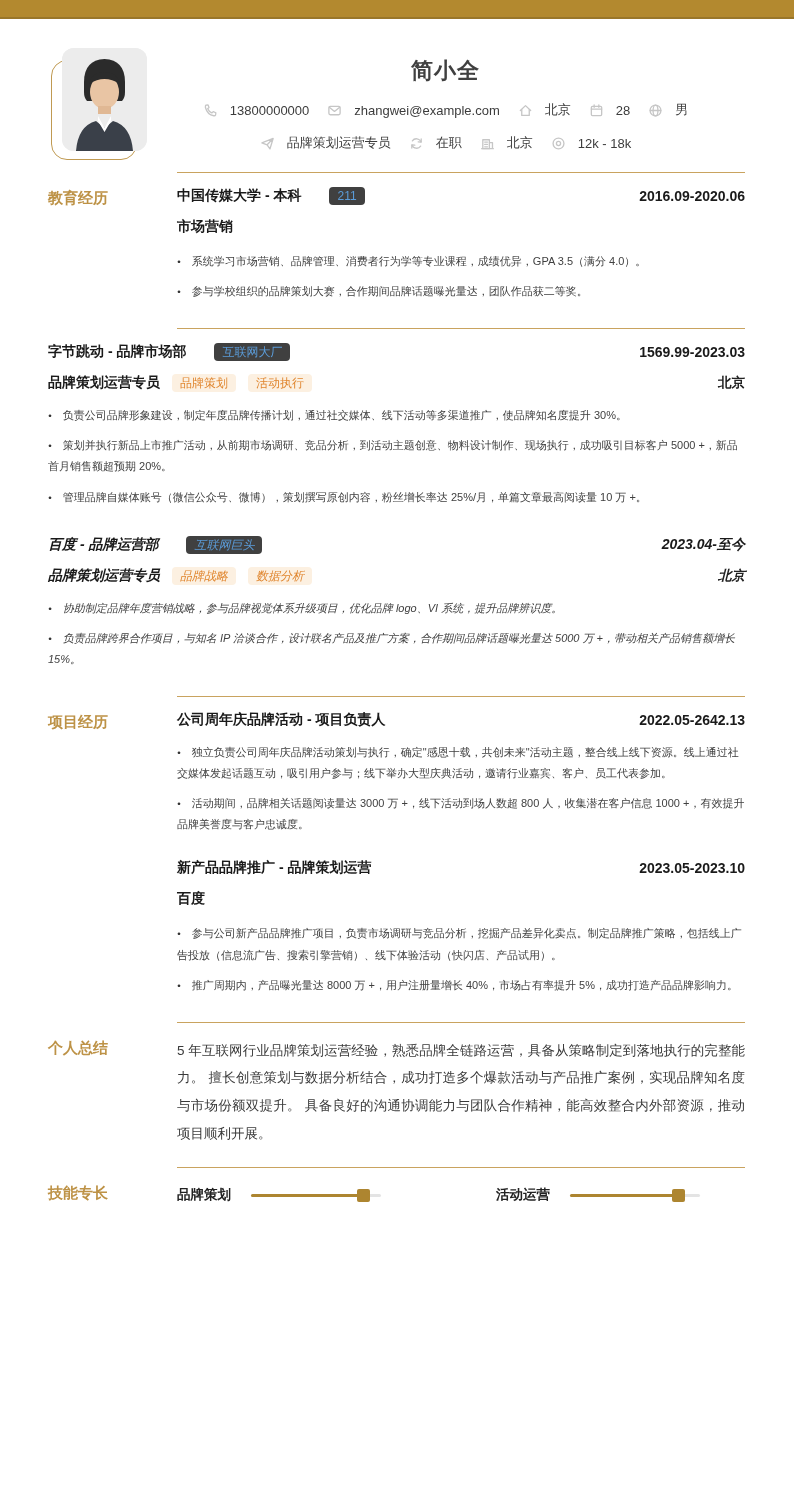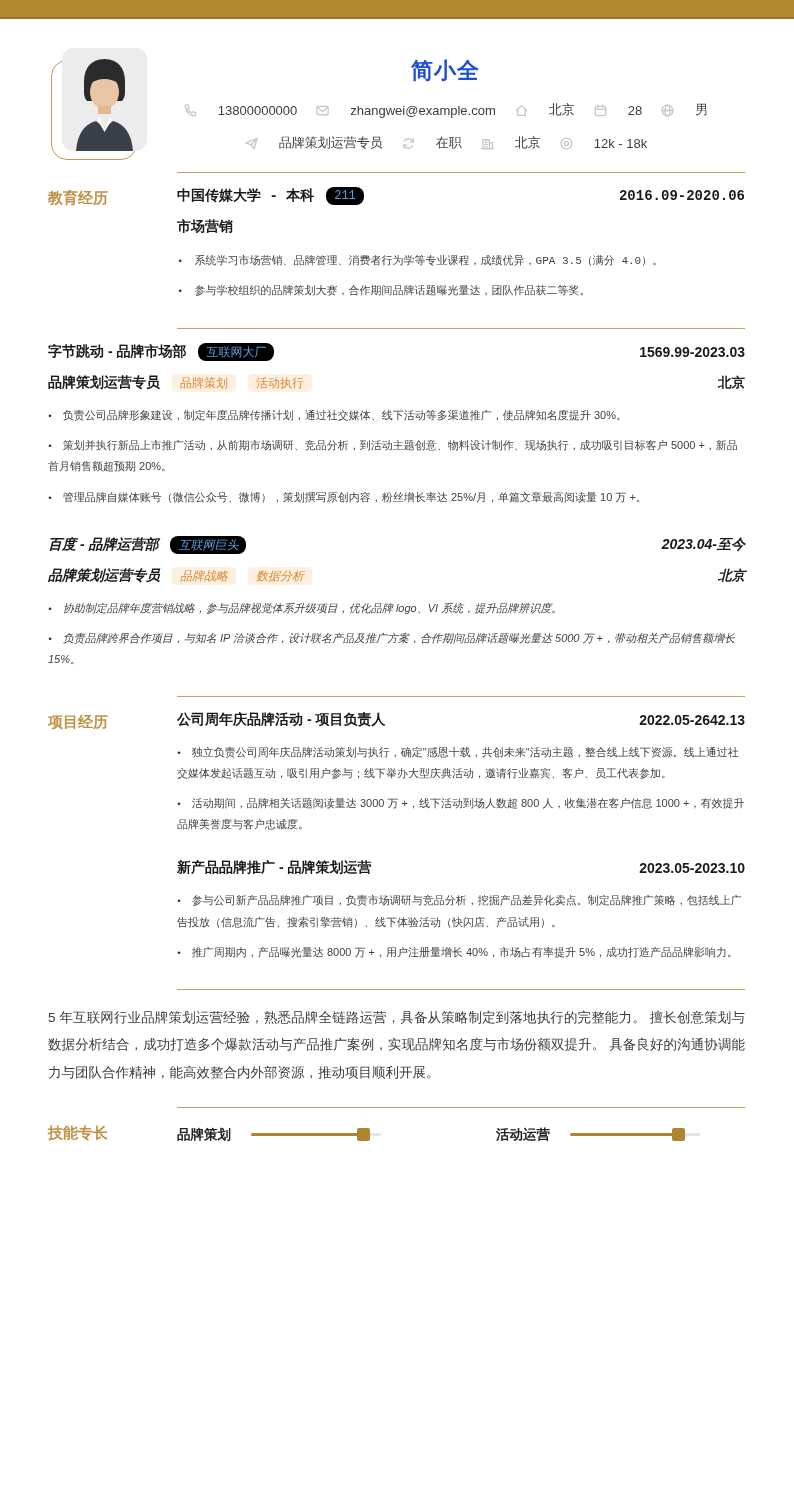--- a/index.html
+++ b/index.html
@@ -17,49 +17,49 @@
   .photo-frame {
     position:absolute; left:-9px; top:12px; width:86px; height:100px;
     border:1px solid #c09a52; border-radius:16px;
   }
   .photo {
     position:absolute; left:2px; top:0; width:85px; height:103px;
     border-radius:12px; overflow:hidden; background:#ececec;
   }
   .photo svg { display:block; }
   .header-right { flex:1; padding-top:8px; }
-  .name { text-align:center; font-size:22px; font-weight:bold; color:#1d4ed8; letter-spacing:1px; }
+  .name { text-align:center; font-size:22px; font-weight:bold; color:#404040; letter-spacing:1px; }
   .contact-row {
     display:flex; justify-content:center; align-items:center;
     gap:18px; margin-top:15px; font-size:13px; color:#3c3c3c;
   }
-  .contact-item { display:flex; align-items:center; gap:20px; white-space:nowrap; }
+  .contact-item { display:flex; align-items:center; gap:12px; white-space:nowrap; }
   .cicon { width:15px; height:15px; flex:0 0 auto; }
   .cicon svg { display:block; width:15px; height:15px; stroke:#c6c6c6; fill:none; stroke-width:1.4; stroke-linecap:round; stroke-linejoin:round; }
 
   
   .section { margin-top:0; }
   .divider { margin:0 49px 0 177px; border-top:1px solid #c9a35f; }
   .section-body { display:flex; padding:14px 49px 20px 48px; }
   .section-title { width:129px; flex:0 0 auto; font-size:15px; font-weight:bold; color:#bd9246; padding-top:2px; }
   .section-content { flex:1; min-width:0; }
 
   .entry { margin-bottom:6px; }
   .entry + .entry { margin-top:18px; }
   .entry-head { display:flex; align-items:center; justify-content:space-between; margin-bottom:13px; }
-  .entry-head-left { display:flex; align-items:center; gap:12px; }
+  .entry-head-left { display:flex; align-items:center; gap:28px; }
   .entry-title { font-size:14px; font-weight:bold; color:#1a1a1a; }
   .entry-date { font-size:14px; font-weight:bold; color:#1a1a1a; white-space:nowrap; }
   .entry-sub { display:flex; align-items:center; justify-content:space-between; margin-bottom:13px; }
   .entry-sub-left { display:flex; align-items:center; gap:12px; }
   .entry-position { font-size:14px; font-weight:bold; color:#1a1a1a; }
   .entry-loc { font-size:13.5px; font-weight:600; color:#222; }
 
   .badge { font-size:12px; padding:3px 8px; border-radius:4px; line-height:1; white-space:nowrap; }
-  .badge-blue { background:#000000; color:#5b9cd9;border-radius:8px; }
+  .badge-blue { background:#404040; color:#5b9cd9; }
   .badge-orange { background:#fcf0e1; color:#e0862f; }
 
   .bullets { }
   .bullet { font-size:11px; line-height:1.92; color:#404040; margin-bottom:9px; }
   .bullet:last-child { margin-bottom:0; }
   .bullet .dot { display:inline-block; margin-right:11px; color:#333; transform:scale(0.9); }
 
   .summary-text { font-size:13.5px; line-height:2.05; color:#3a3a3a; text-align:justify; }
 
   
@@ -175,21 +175,21 @@
               <circle cx="8" cy="8" r="5.8"></circle>
               <circle cx="8" cy="8" r="2.2"></circle>
             </svg>
           </span>
         <span>12k - 18k</span>
       </span>
     </div>
   </div>
 </div>
 
-<div class="section" style="margin-top:20px;font-family:Liberation Mono, monospace;">
+<div class="section" style="margin-top:20px;">
   <div class="divider"></div>
   <div class="section-body">
     <div class="section-title">教育经历</div>
     <div class="section-content">
       <div class="entry">
         <div class="entry-head">
           <div class="entry-head-left">
             <span class="entry-title">中国传媒大学 - 本科</span>
             <span class="badge badge-blue">211</span>
           </div>
@@ -276,33 +276,37 @@
           <div class="bullet"><span class="dot">•</span><span>独立负责公司周年庆品牌活动策划与执行，确定"感恩十载，共创未来"活动主题，整合线上线下资源。线上通过社交媒体发起话题互动，吸引用户参与；线下举办大型庆典活动，邀请行业嘉宾、客户、员工代表参加。</span></div>
           <div class="bullet"><span class="dot">•</span><span>活动期间，品牌相关话题阅读量达 3000 万 +，线下活动到场人数超 800 人，收集潜在客户信息 1000 +，有效提升品牌美誉度与客户忠诚度。</span></div>
         </div>
       </div>
 
       <div class="entry" style="margin-top:24px;">
         <div class="entry-head">
           <span class="entry-title">新产品品牌推广 - 品牌策划运营</span>
           <span class="entry-date">2023.05-2023.10</span>
         </div>
+        <div class="entry-sub" style="margin-bottom:15px;">
+          <span class="entry-position">百度</span>
+        </div>
         <div class="bullets">
           <div class="bullet"><span class="dot">•</span><span>参与公司新产品品牌推广项目，负责市场调研与竞品分析，挖掘产品差异化卖点。制定品牌推广策略，包括线上广告投放（信息流广告、搜索引擎营销）、线下体验活动（快闪店、产品试用）。</span></div>
           <div class="bullet"><span class="dot">•</span><span>推广周期内，产品曝光量达 8000 万 +，用户注册量增长 40%，市场占有率提升 5%，成功打造产品品牌影响力。</span></div>
         </div>
       </div>
 
     </div>
   </div>
 </div>
 
 <div class="section">
   <div class="divider"></div>
   <div class="section-body">
+    <div class="section-title">个人总结</div>
     <div class="section-content">
       <div class="summary-text">5 年互联网行业品牌策划运营经验，熟悉品牌全链路运营，具备从策略制定到落地执行的完整能力。 擅长创意策划与数据分析结合，成功打造多个爆款活动与产品推广案例，实现品牌知名度与市场份额双提升。 具备良好的沟通协调能力与团队合作精神，能高效整合内外部资源，推动项目顺利开展。</div>
     </div>
   </div>
 </div>
 
 <div class="section">
   <div class="divider"></div>
   <div class="section-body">
     <div class="section-title">技能专长</div>

